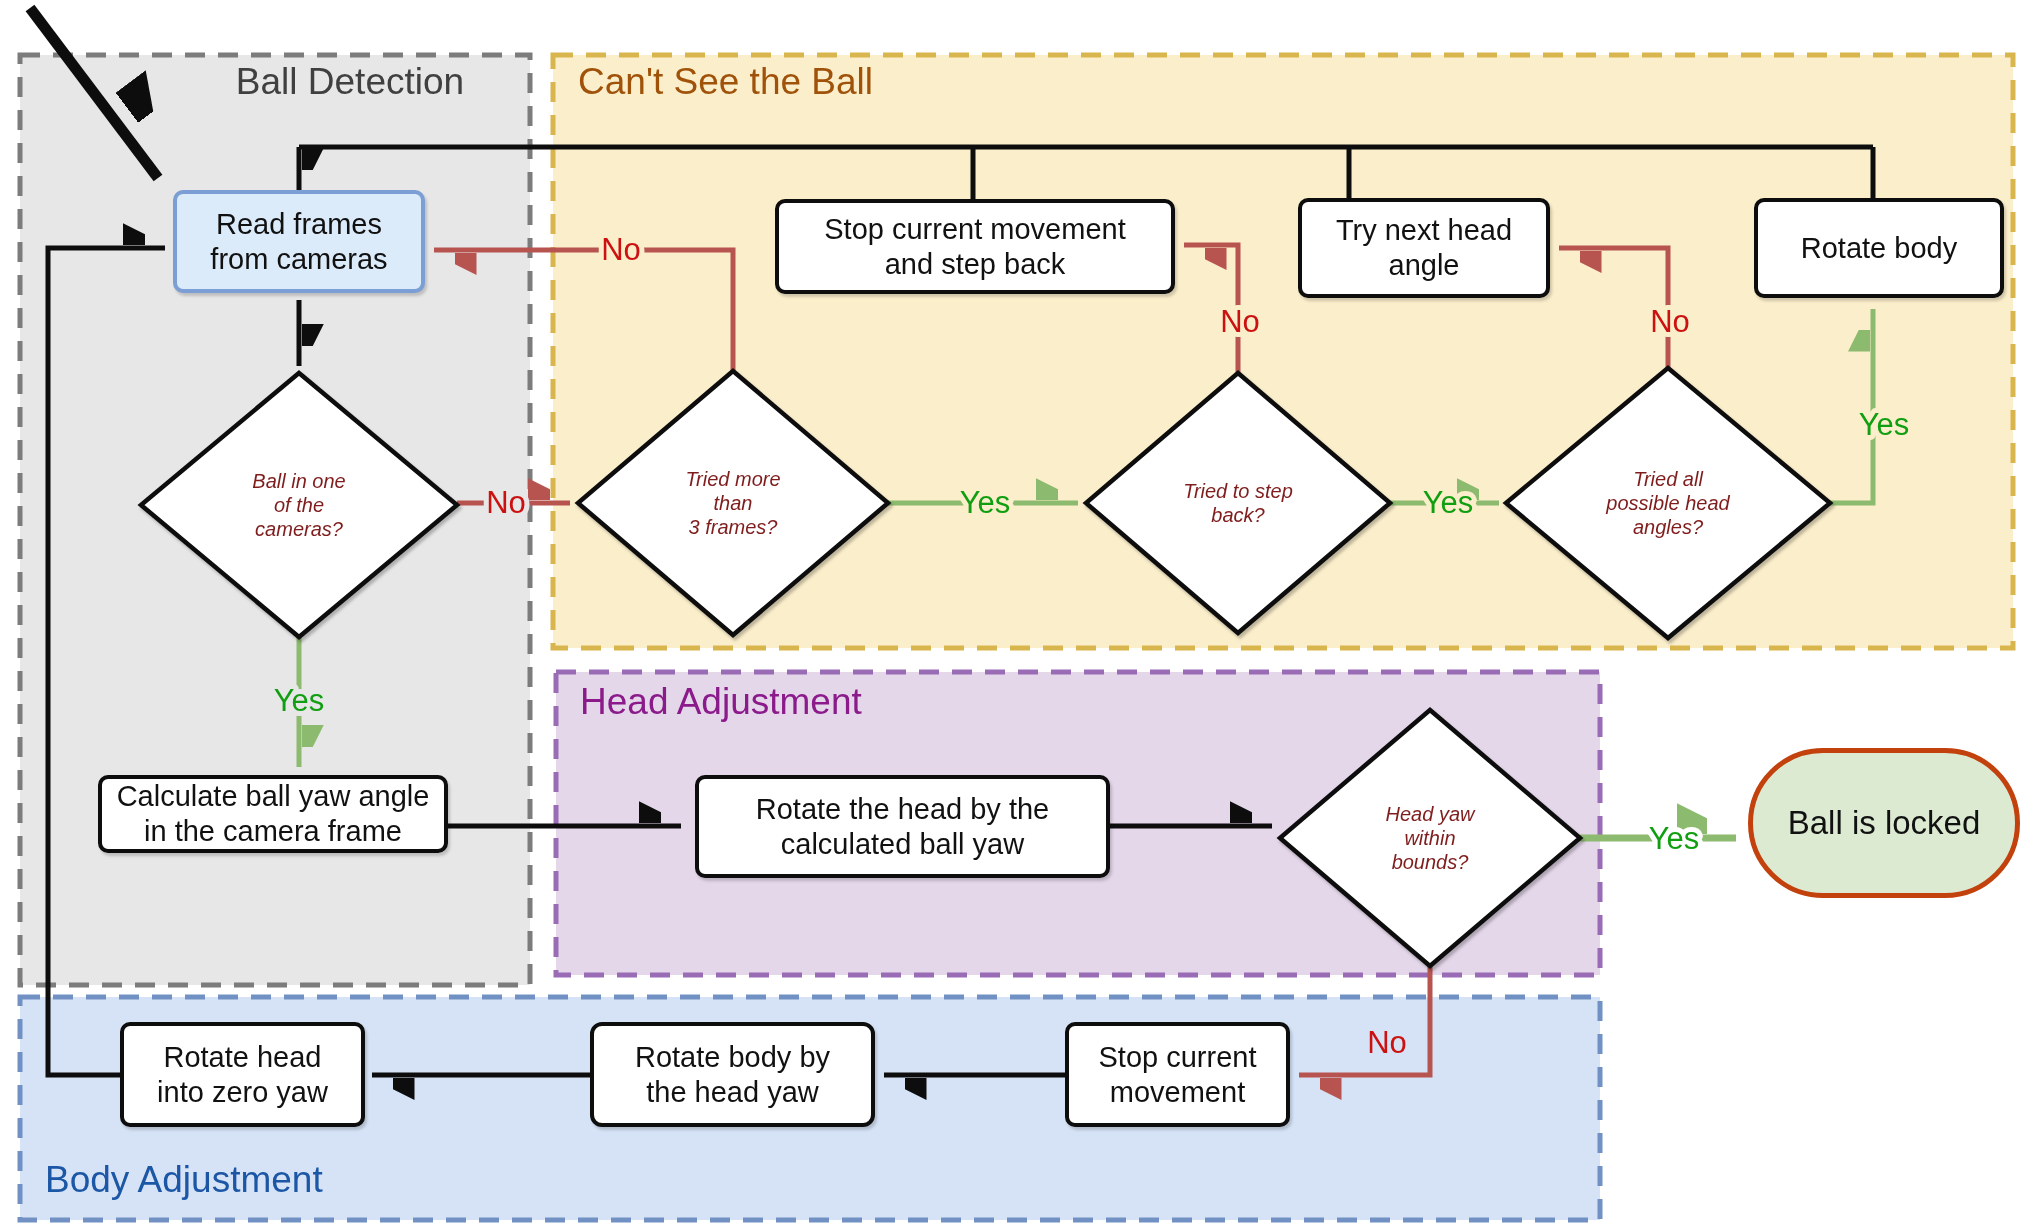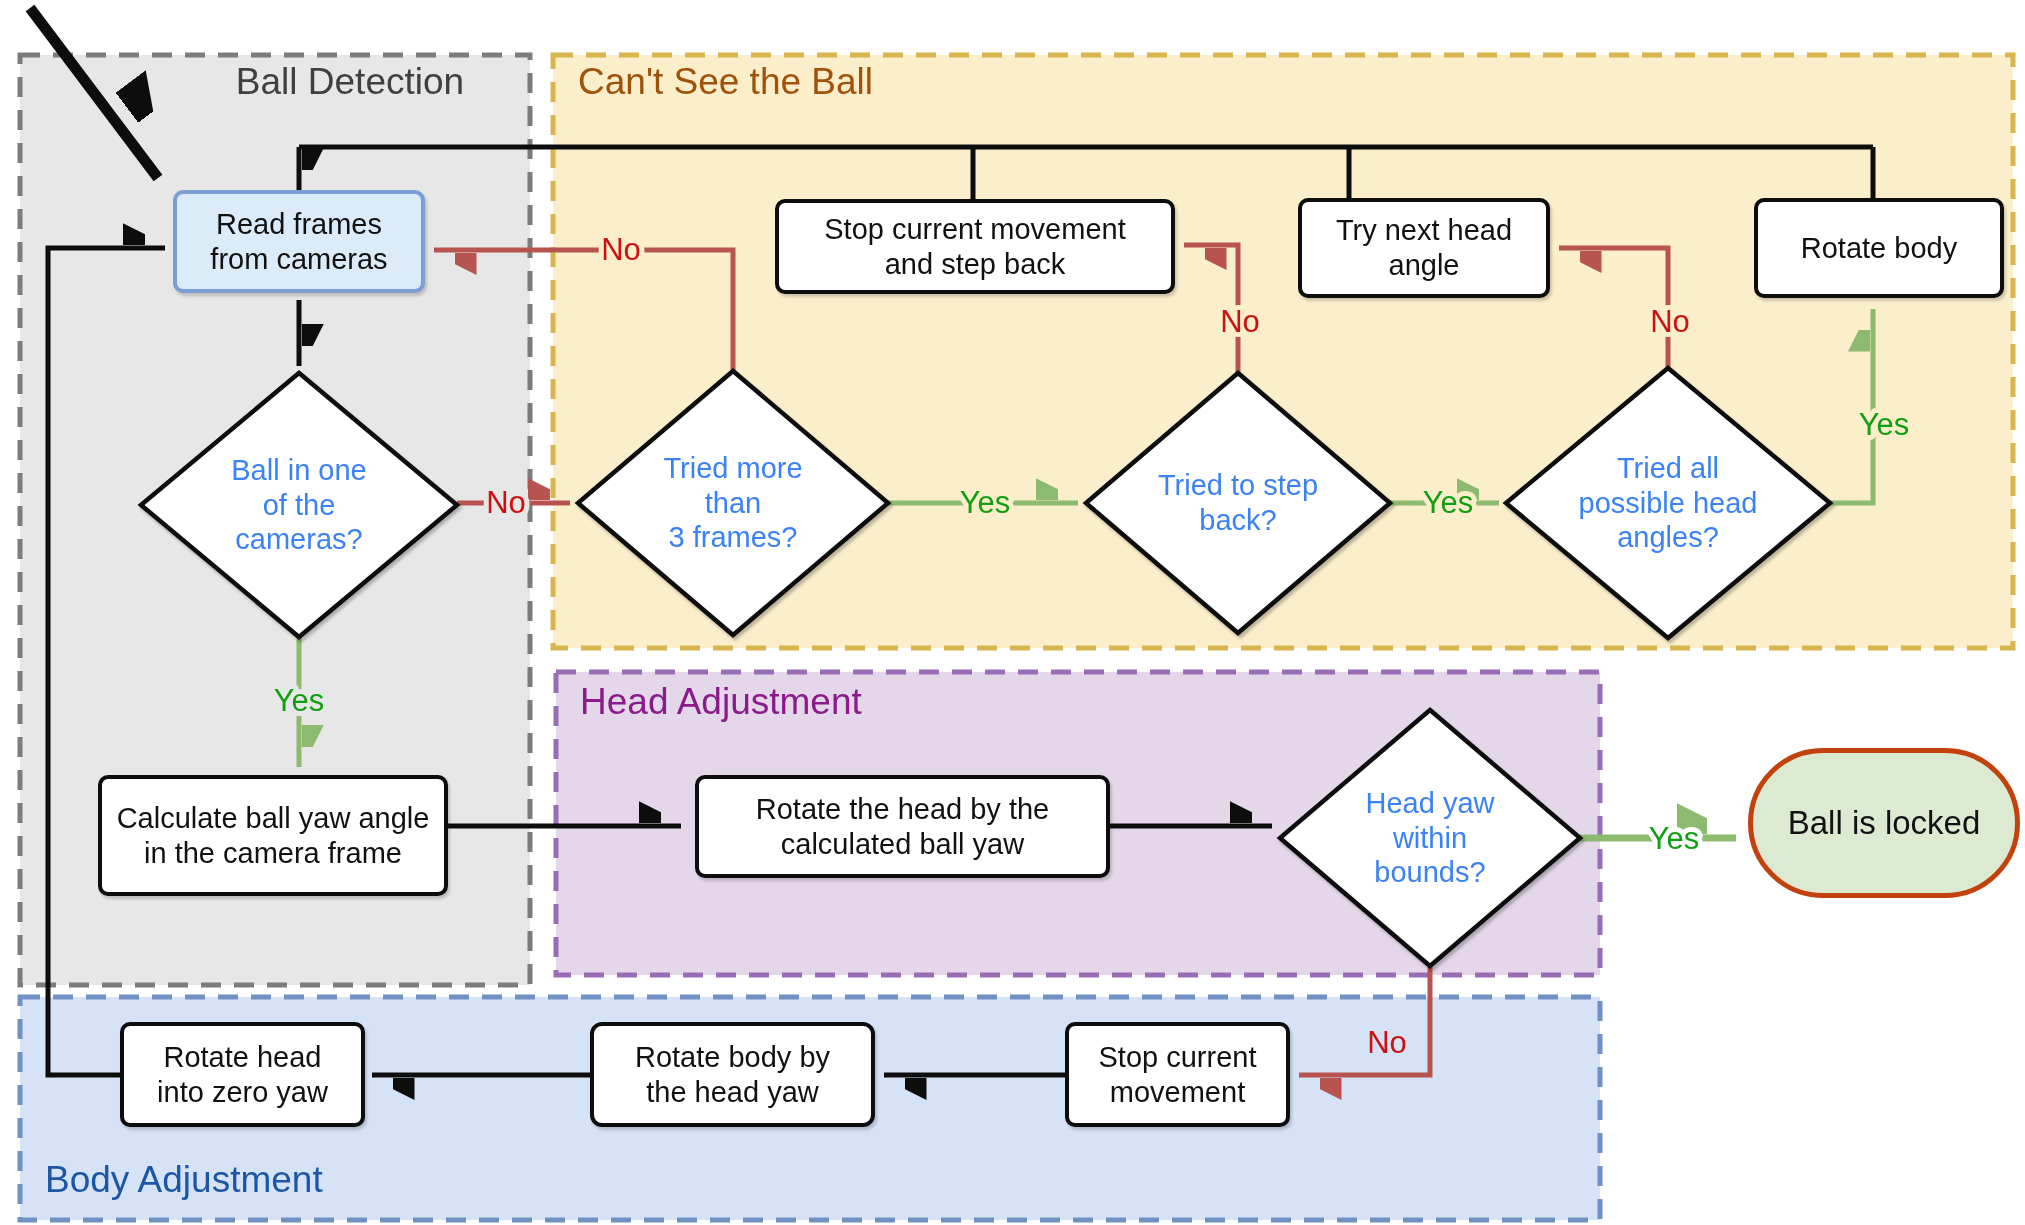--- a/index.html
+++ b/index.html
@@ -11,21 +11,21 @@
   .node{
     position:absolute;box-sizing:border-box;display:flex;align-items:center;justify-content:center;
     background:#ffffff;border:4px solid #0d0d0d;border-radius:10px;
     font-size:29px;line-height:1.2;color:#111;text-align:center;white-space:pre-line;
     box-shadow:2px 3px 3px rgba(0,0,0,0.18);
   }
   .node.start{background:#dcebfa;border-color:#7b9fd4;}
   .node.terminal{background:#dcead2;border:5px solid #c2410c;border-radius:75px;font-size:33px;box-shadow:none;}
   .dlabel{
     position:absolute;box-sizing:border-box;display:flex;align-items:center;justify-content:center;
-    font-size:29px;line-height:1.2;color:#3b82f6;text-align:center;white-space:pre-line;pointer-events:none;
+    font-size:20px;line-height:1.2;color:#7f1d1d;text-align:center;white-space:pre-line;pointer-events:none;font-style:italic;
   }
   .region-title{position:absolute;font-size:37px;line-height:1.1;white-space:nowrap;}
   .rt-ball{color:#404040;width:360px;text-align:center;}
   .rt-cant{color:#a0520a;}
   .rt-head{color:#8b1a8b;}
   .rt-body{color:#1c57a6;}
   .elbl{font-family:"Liberation Sans", sans-serif;font-size:31px;paint-order:stroke;stroke-width:10px;stroke-linejoin:round;text-anchor:middle;}
   .elbl.yes{fill:#119f11;}
   .elbl.no{fill:#cc1111;}
   .halo-gray{stroke:#e7e7e7;}
@@ -107,21 +107,21 @@
   <div class="region-title rt-head" style="left:580px;top:682px;">Head Adjustment</div>
   <div class="region-title rt-body" style="left:45px;top:1160px;">Body Adjustment</div>
 
   <div class="node start" style="left:173px;top:190px;width:252px;height:103px;">Read frames
 from cameras</div>
   <div class="node" style="left:775px;top:199px;width:400px;height:95px;">Stop current movement
 and step back</div>
   <div class="node" style="left:1298px;top:198px;width:252px;height:100px;">Try next head
 angle</div>
   <div class="node" style="left:1754px;top:198px;width:250px;height:100px;">Rotate body</div>
-  <div class="node" style="left:98px;top:775px;width:350px;height:121px;">Calculate ball yaw angle
+  <div class="node" style="left:98px;top:775px;width:350px;height:78px;">Calculate ball yaw angle
 in the camera frame</div>
   <div class="node" style="left:695px;top:775px;width:415px;height:103px;">Rotate the head by the
 calculated ball yaw</div>
   <div class="node terminal" style="left:1748px;top:748px;width:272px;height:150px;">Ball is locked</div>
   <div class="node" style="left:1065px;top:1022px;width:225px;height:105px;">Stop current
 movement</div>
   <div class="node" style="left:590px;top:1022px;width:285px;height:105px;border-radius:12px;">Rotate body by
 the head yaw</div>
   <div class="node" style="left:120px;top:1022px;width:245px;height:105px;">Rotate head
 into zero yaw</div>

